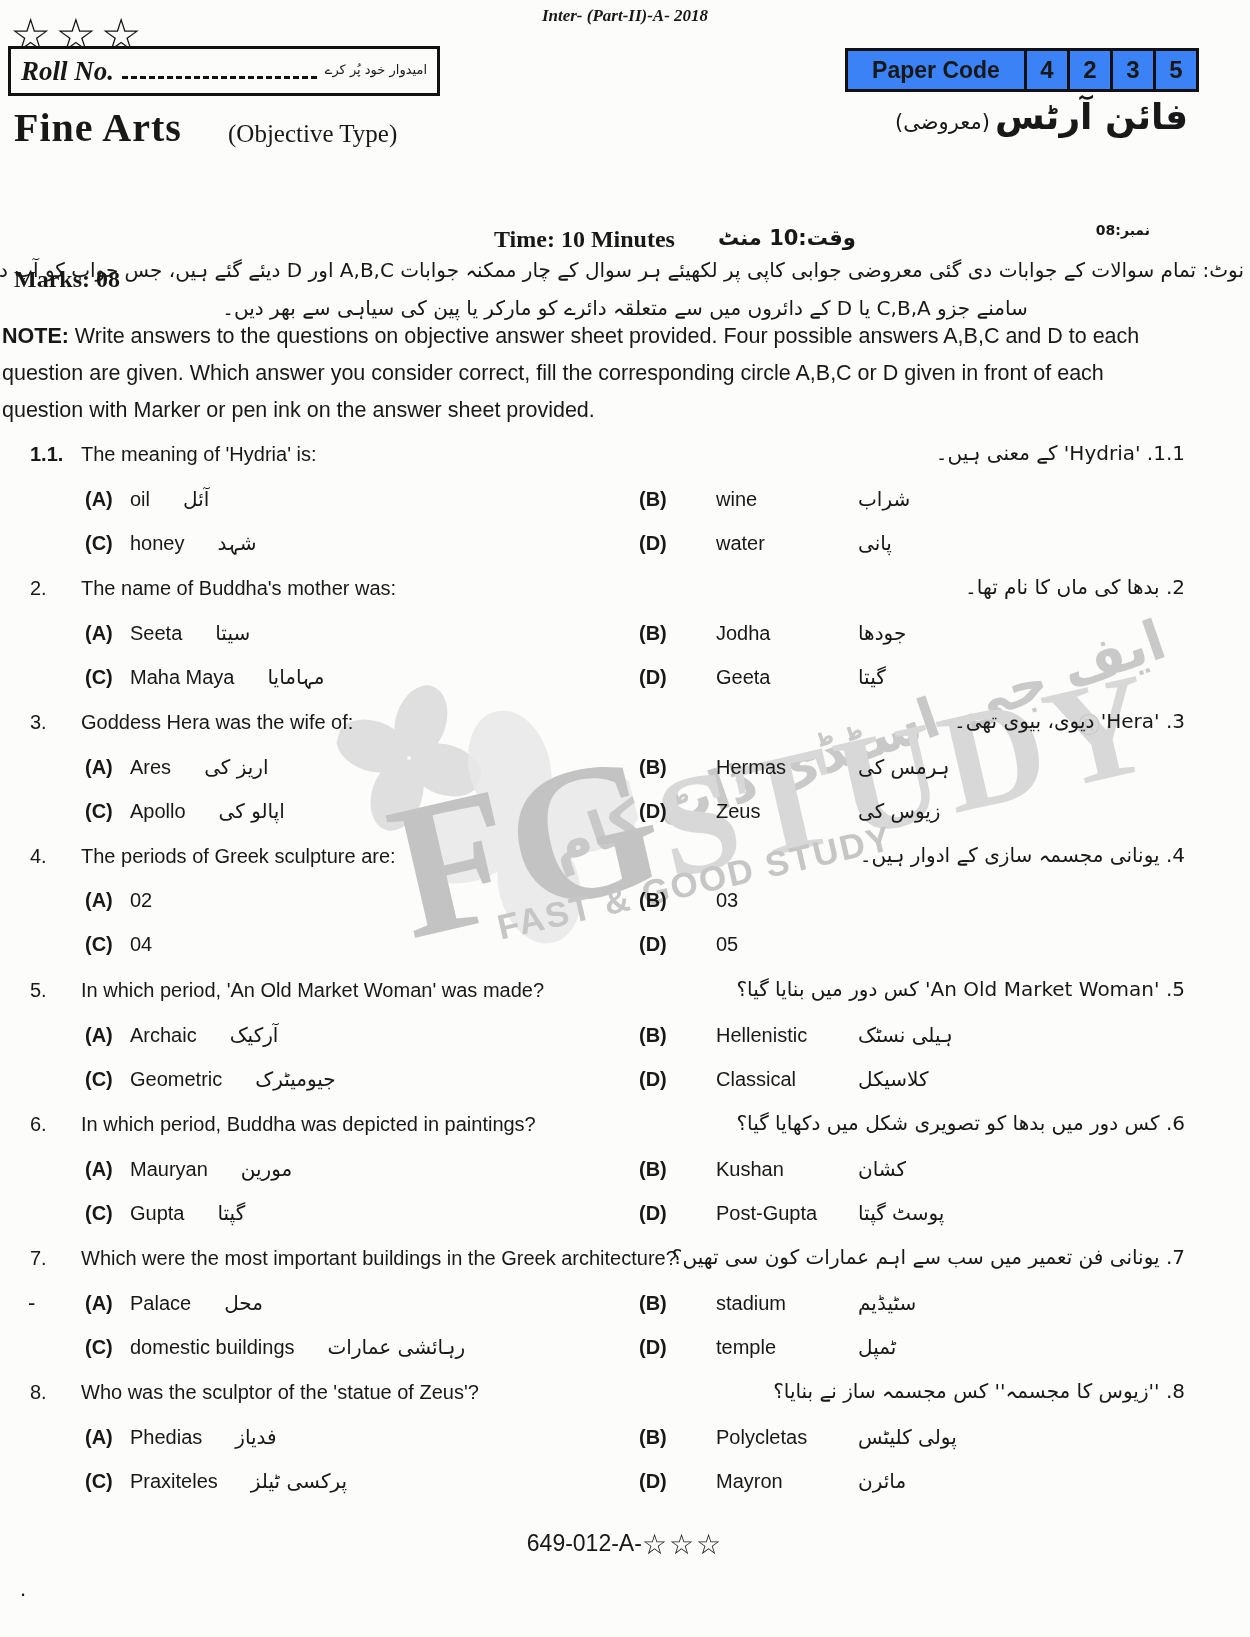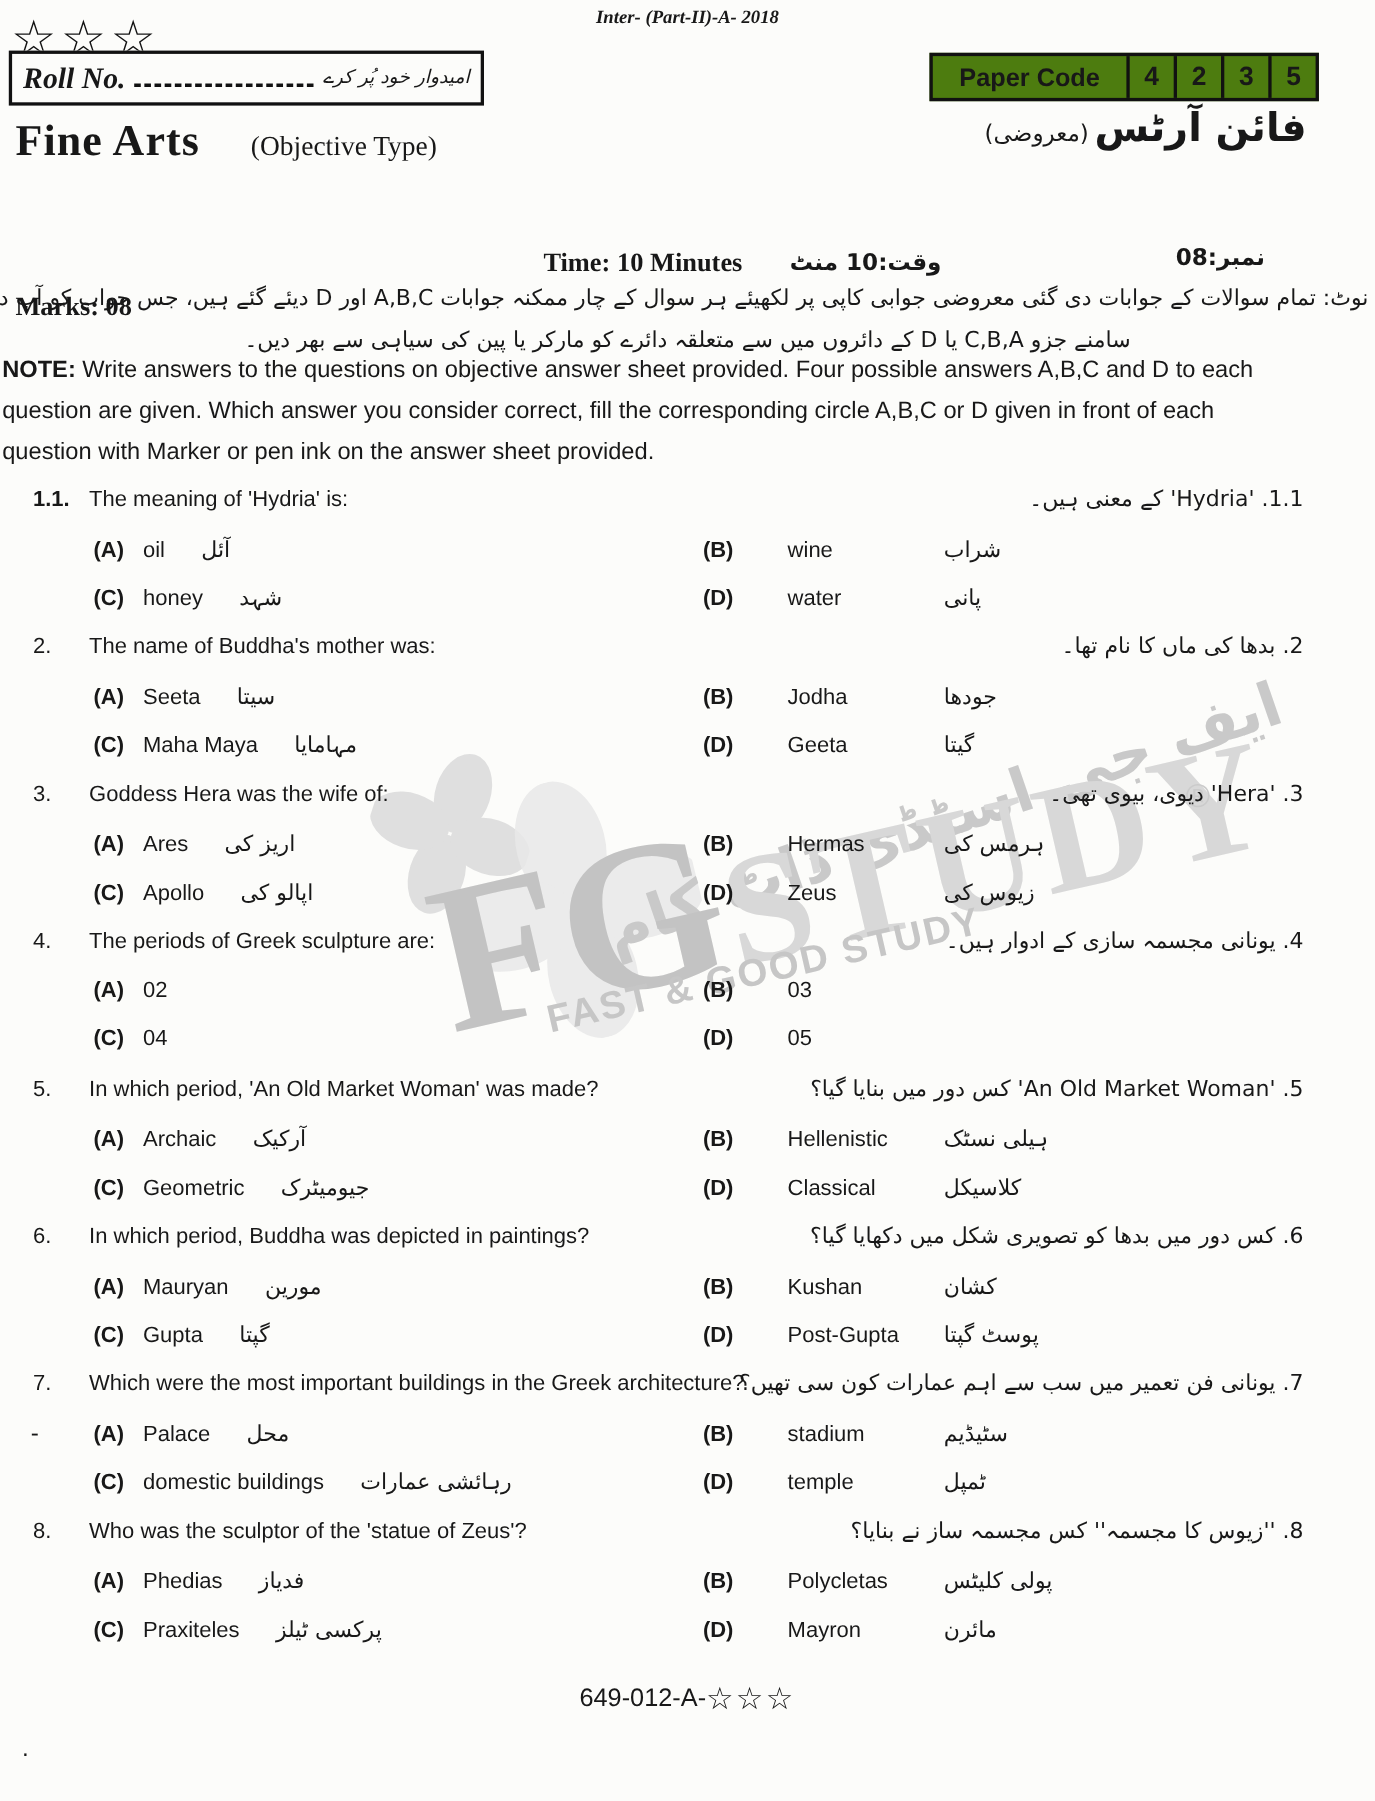--- a/index.html
+++ b/index.html
@@ -10,35 +10,35 @@
   .z1{z-index:1;}
 
   
   .corner-stars{left:10px;top:12px;font-size:46px;letter-spacing:4px;line-height:1;color:#111;}
   .top-center{left:0;right:0;top:6px;text-align:center;font-family:"Liberation Serif",serif;
               font-style:italic;font-weight:bold;font-size:17px;}
   .roll-box{left:8px;top:46px;width:432px;height:50px;border:3px solid #111;box-sizing:border-box;
             display:flex;align-items:center;padding:12px 10px;gap:8px;background:#fcfcfa;}
   .roll-label{font-family:"Liberation Serif",serif;font-weight:bold;font-style:italic;font-size:27px;white-space:nowrap;}
   .roll-line{flex:1;height:62%;border-bottom:3px dashed #111;}
-  .roll-ur{font-size:17px;white-space:nowrap;padding-bottom:4px;font-style:italic;}
-  .pc-box{left:845px;top:48px;height:44px;border:3px solid #111;box-sizing:border-box;display:flex;background:#4d7c0f;}
+  .roll-ur{font-size:13px;white-space:nowrap;padding-bottom:4px;}
+  .pc-box{left:845px;top:48px;height:44px;border:3px solid #111;box-sizing:border-box;display:flex;background:#3b82f6;}
   .pc-label{width:176px;display:flex;align-items:center;justify-content:center;font-weight:bold;font-size:23px;}
   .pc-cell{width:40px;border-left:3px solid #111;display:flex;align-items:center;justify-content:center;
            font-weight:bold;font-size:24px;}
   .subject{left:14px;top:104px;font-family:"Liberation Serif",serif;font-weight:bold;font-size:40px;letter-spacing:1px;}
   .subject-type{left:228px;top:120px;font-family:"Liberation Serif",serif;font-size:25px;}
   .sessions{left:478px;top:116px;font-weight:bold;font-size:23px;}
   .title-ur{right:62px;top:96px;direction:rtl;white-space:nowrap;}
   .title-ur-main{font-size:36px;font-weight:bold;}
   .title-ur-sub{font-size:21px;}
   .marks-en{left:14px;top:226px;font-family:"Liberation Serif",serif;font-weight:bold;font-size:24px;margin-top:40px;}
   .time-en{left:494px;top:226px;font-family:"Liberation Serif",serif;font-weight:bold;font-size:24px;}
   .time-ur{left:718px;top:226px;font-size:21px;font-weight:bold;direction:rtl;}
-  .marks-ur{right:100px;top:222px;font-size:21px;font-weight:bold;direction:rtl;}
+  .marks-ur{right:100px;top:222px;font-size:14px;font-weight:bold;direction:rtl;}
 
   
   .note-ur-1{left:0;right:6px;top:258px;direction:rtl;text-align:right;font-size:20px;white-space:nowrap;}
   .note-ur-2{left:0;right:0;top:296px;direction:rtl;text-align:center;font-size:20px;}
   .note-en{left:2px;top:318px;width:1150px;font-size:21.5px;line-height:37px;}
   .note-en b{font-weight:bold;}
 
   
   #questions{position:absolute;left:0;top:443px;width:1250px;z-index:1;}
   .qblock{position:relative;height:134px;}

